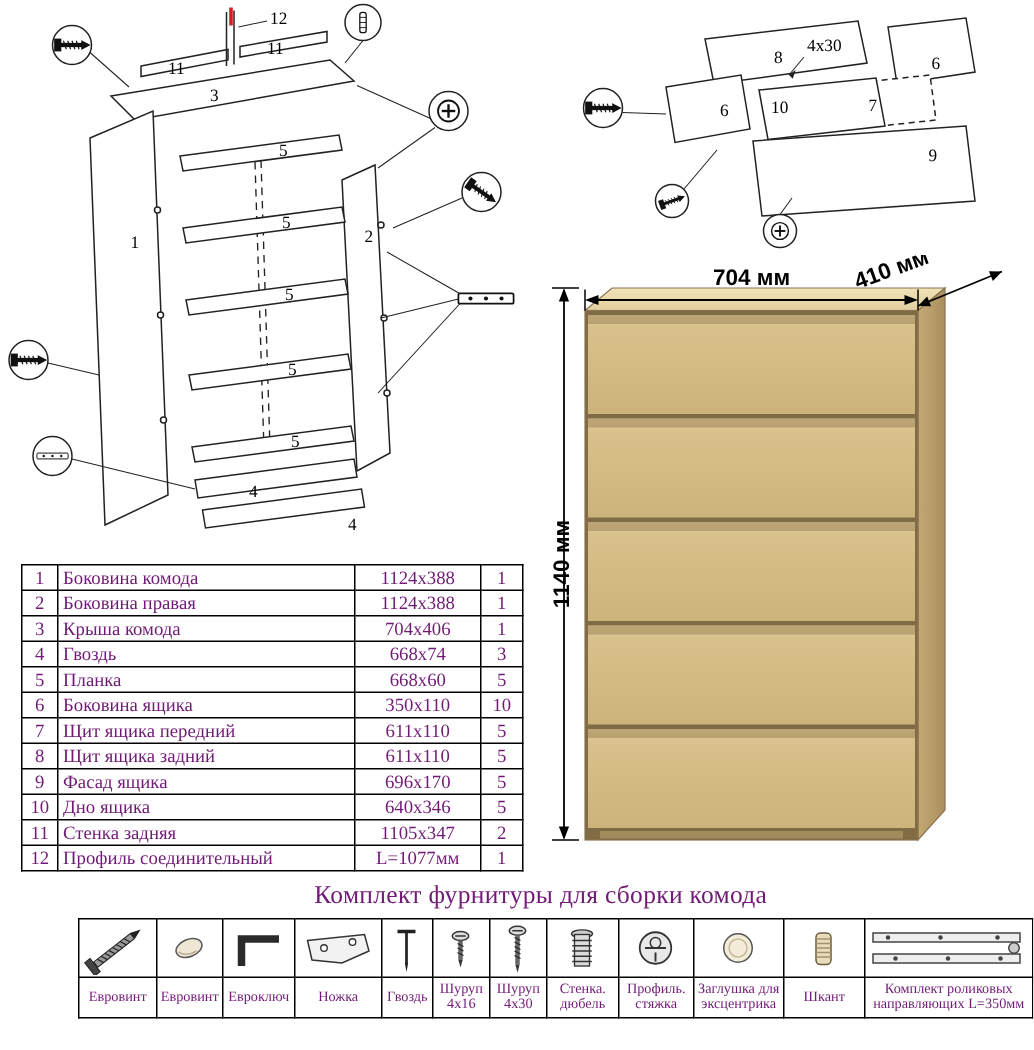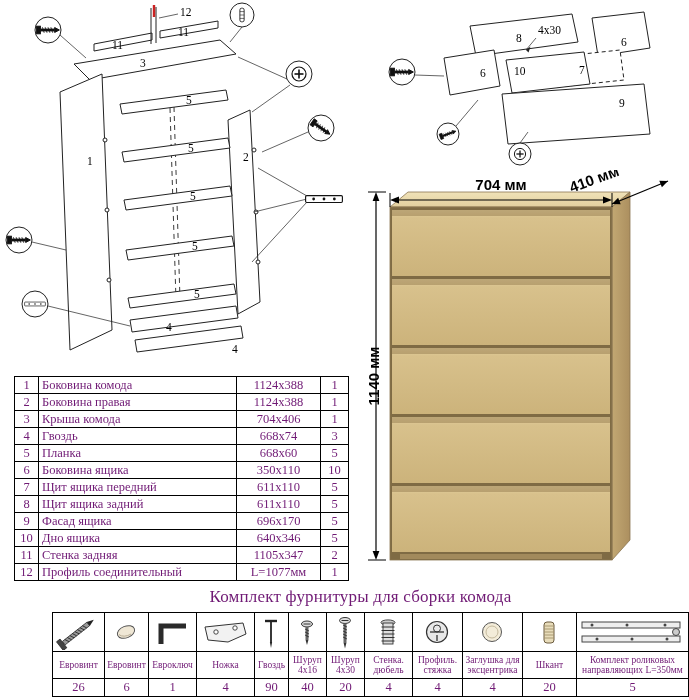--- a/index.html
+++ b/index.html
@@ -456,30 +456,16 @@
         <td class="name-cell">Ножка</td>
         <td class="name-cell">Гвоздь</td>
         <td class="name-cell">Шуруп 4х16</td>
         <td class="name-cell">Шуруп 4х30</td>
         <td class="name-cell">Стенка. дюбель</td>
         <td class="name-cell">Профиль. стяжка</td>
         <td class="name-cell">Заглушка для эксцентрика</td>
         <td class="name-cell">Шкант</td>
         <td class="name-cell">Комплект роликовых направляющих L=350мм</td>
       </tr>
-      <tr>
-        <td class="qty-cell">26</td>
-        <td class="qty-cell">6</td>
-        <td class="qty-cell">1</td>
-        <td class="qty-cell">4</td>
-        <td class="qty-cell">90</td>
-        <td class="qty-cell">40</td>
-        <td class="qty-cell">20</td>
-        <td class="qty-cell">4</td>
-        <td class="qty-cell">4</td>
-        <td class="qty-cell">4</td>
-        <td class="qty-cell">20</td>
-        <td class="qty-cell">5</td>
-      </tr>
     </tbody>
   </table>
 
 </div>
 
 </body></html>

